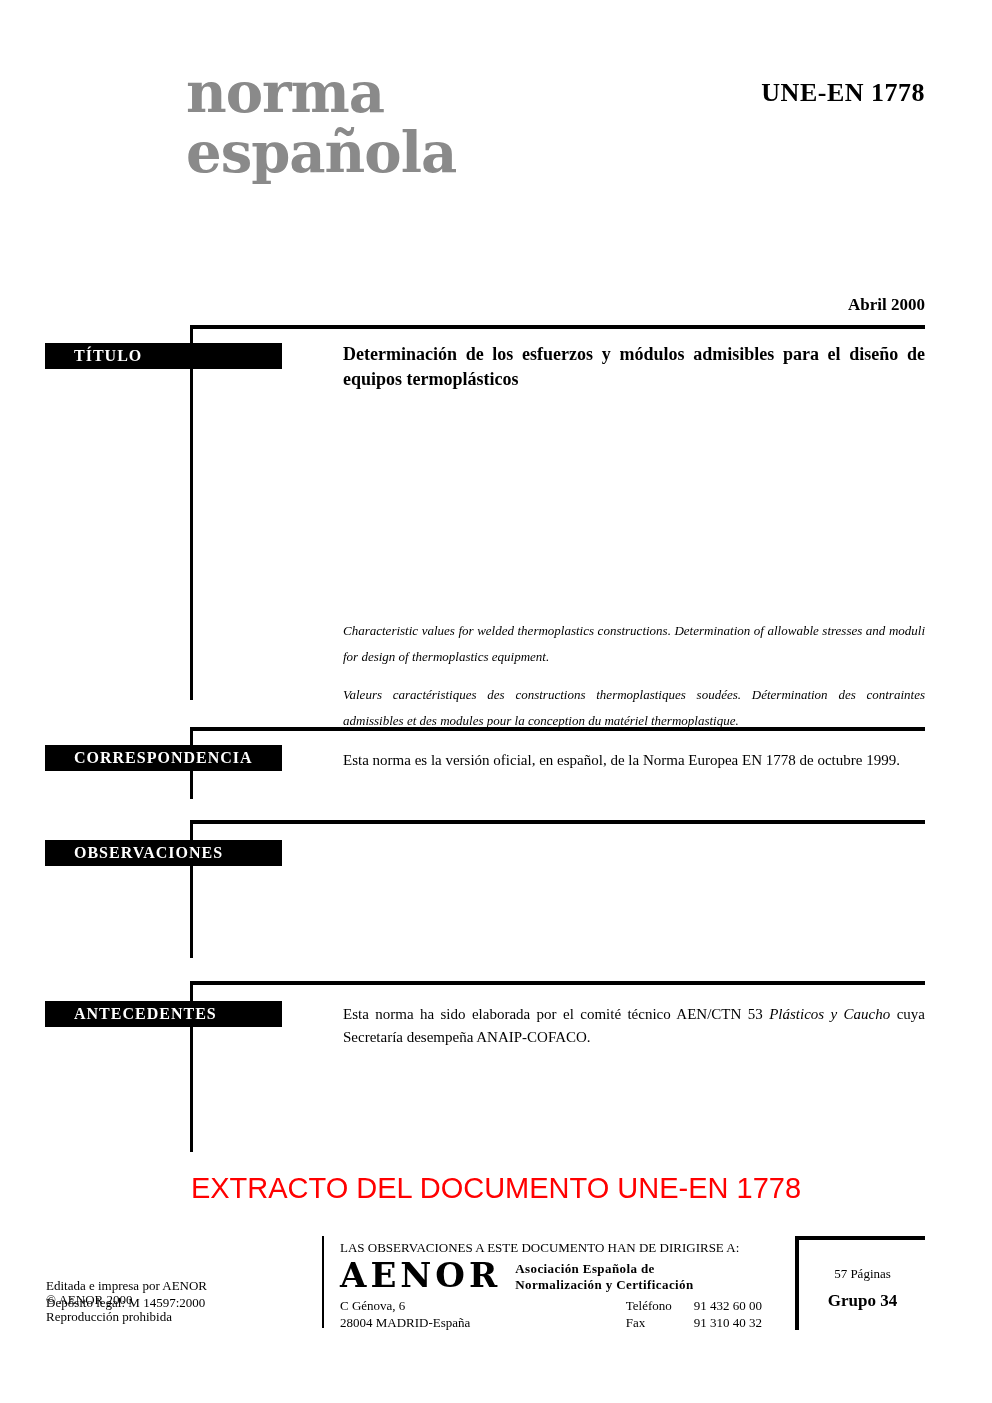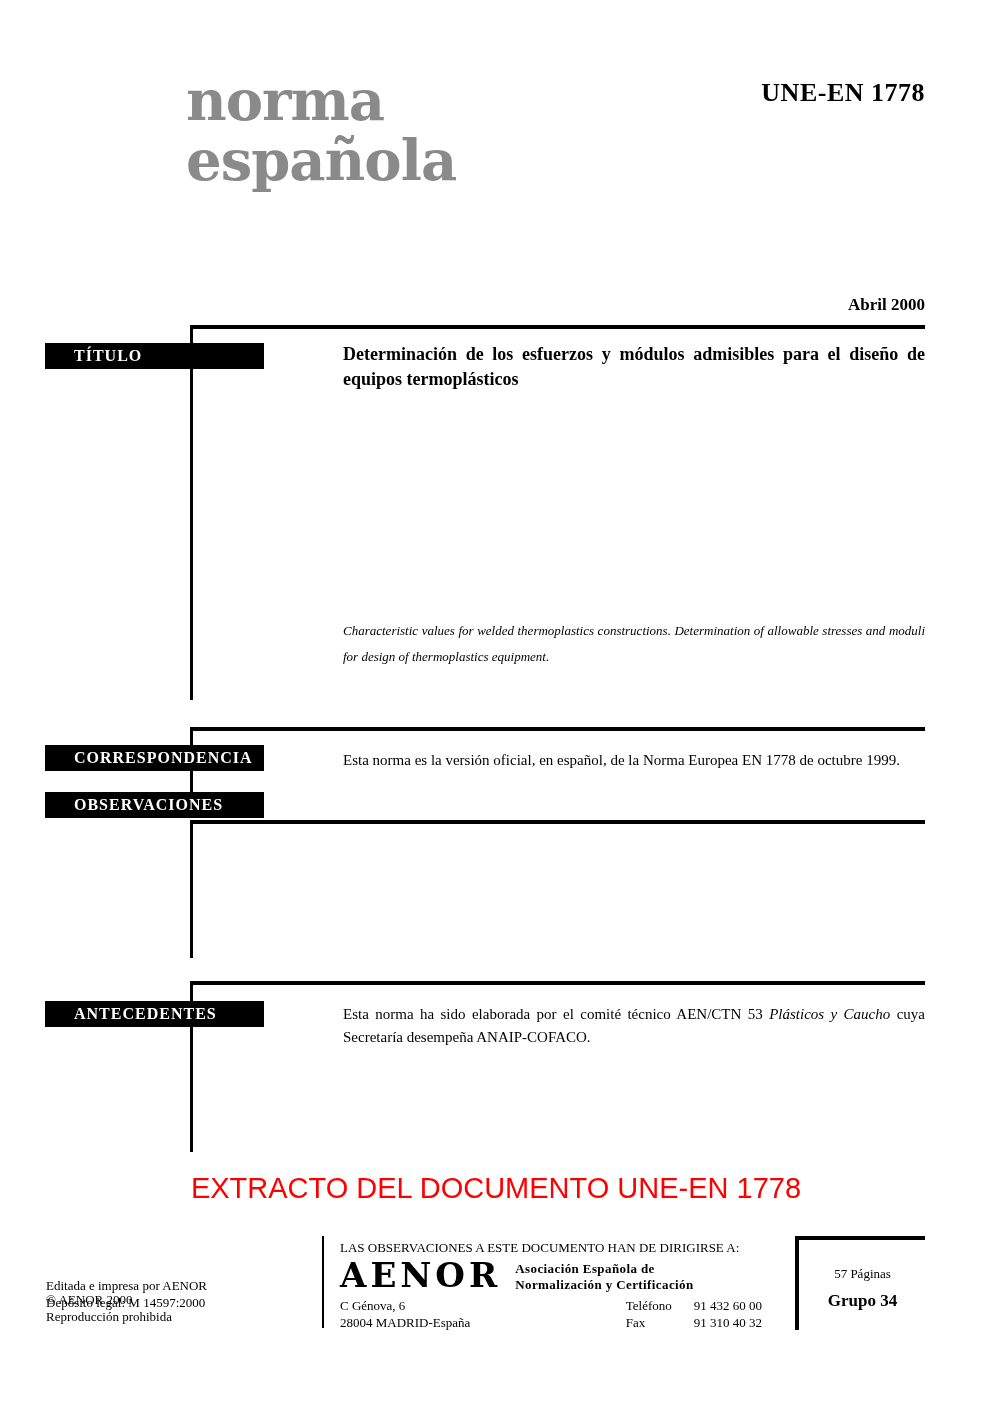--- a/index.html
+++ b/index.html
@@ -8,21 +8,21 @@
   .page {
     position: relative;
     width: 992px;
     height: 1403px;
     background: #fff;
     overflow: hidden;
   }
   
   .brand {
     position: absolute;
-    left: 186px; top: 70px;
+    left: 186px; top: 62px;
     font-family: "DejaVu Serif", serif;
     font-weight: bold;
     font-size: 56px;
     line-height: 60px;
     color: #8a8a8a;
     letter-spacing: -1px;
   }
   .doc-number {
     position: absolute;
     right: 67px; top: 78px;
@@ -34,21 +34,21 @@
     position: absolute;
     right: 67px; top: 295px;
     font-weight: bold;
     font-size: 17px;
   }
   
   .hrule { position: absolute; left: 190px; width: 735px; height: 4px; background: #000; }
   .vrule { position: absolute; left: 190px; width: 3px; background: #000; }
   .label-bar {
     position: absolute;
-    left: 45px; width: 219px; height: 26px;
+    left: 45px; width: 237px; height: 26px;
     background: #000;
     color: #fff;
     display: flex;
     align-items: center;
     padding-left: 29px;
     font-weight: bold;
     font-size: 16px;
     letter-spacing: 1px;
   }
   .content-col { position: absolute; left: 343px; width: 582px; }
@@ -129,32 +129,33 @@
   <div class="hrule" style="top:325px;"></div>
   <div class="vrule" style="top:325px; height:375px;"></div>
   <div class="label-bar" style="top:343px;">
     <span>TÍTULO</span>
   </div>
   <div class="content-col title-block" style="top:342px;">
     <p>Determinación de los esfuerzos y módulos admisibles para el diseño de equipos termoplásticos</p>
   </div>
   <div class="content-col trans-block" style="top:618px;">
     <p>Characteristic values for welded thermoplastics constructions. Determination of allowable stresses and moduli for design of thermoplastics equipment.</p>
+    <p>Valeurs caractéristiques des constructions thermoplastiques soudées. Détermination des contraintes admissibles et des modules pour la conception du matériel thermoplastique.</p>
   </div>
 
   <div class="hrule" style="top:727px;"></div>
   <div class="vrule" style="top:727px; height:72px;"></div>
   <div class="label-bar" style="top:745px;">
     <span>CORRESPONDENCIA</span>
   </div>
   <div class="content-col body-text" style="top:725px;margin-top:24px;">Esta norma es la versión oficial, en español, de la Norma Europea EN 1778 de octubre 1999.</div>
 
   <div class="hrule" style="top:820px;"></div>
   <div class="vrule" style="top:820px; height:138px;"></div>
-  <div class="label-bar" style="top:792px;">
+  <div class="label-bar" style="top:840px;">
     <span>OBSERVACIONES</span>
   </div>
 
   <div class="hrule" style="top:981px;"></div>
   <div class="vrule" style="top:981px; height:171px;"></div>
   <div class="label-bar" style="top:1001px;">
     <span>ANTECEDENTES</span>
   </div>
   <div class="content-col body-text" style="top:1003px;">
     <span>Esta norma ha sido elaborada por el comité técnico AEN/CTN 53 </span><span class="it">Plásticos y Caucho</span><span> cuya Secretaría desempeña ANAIP-COFACO.</span>

